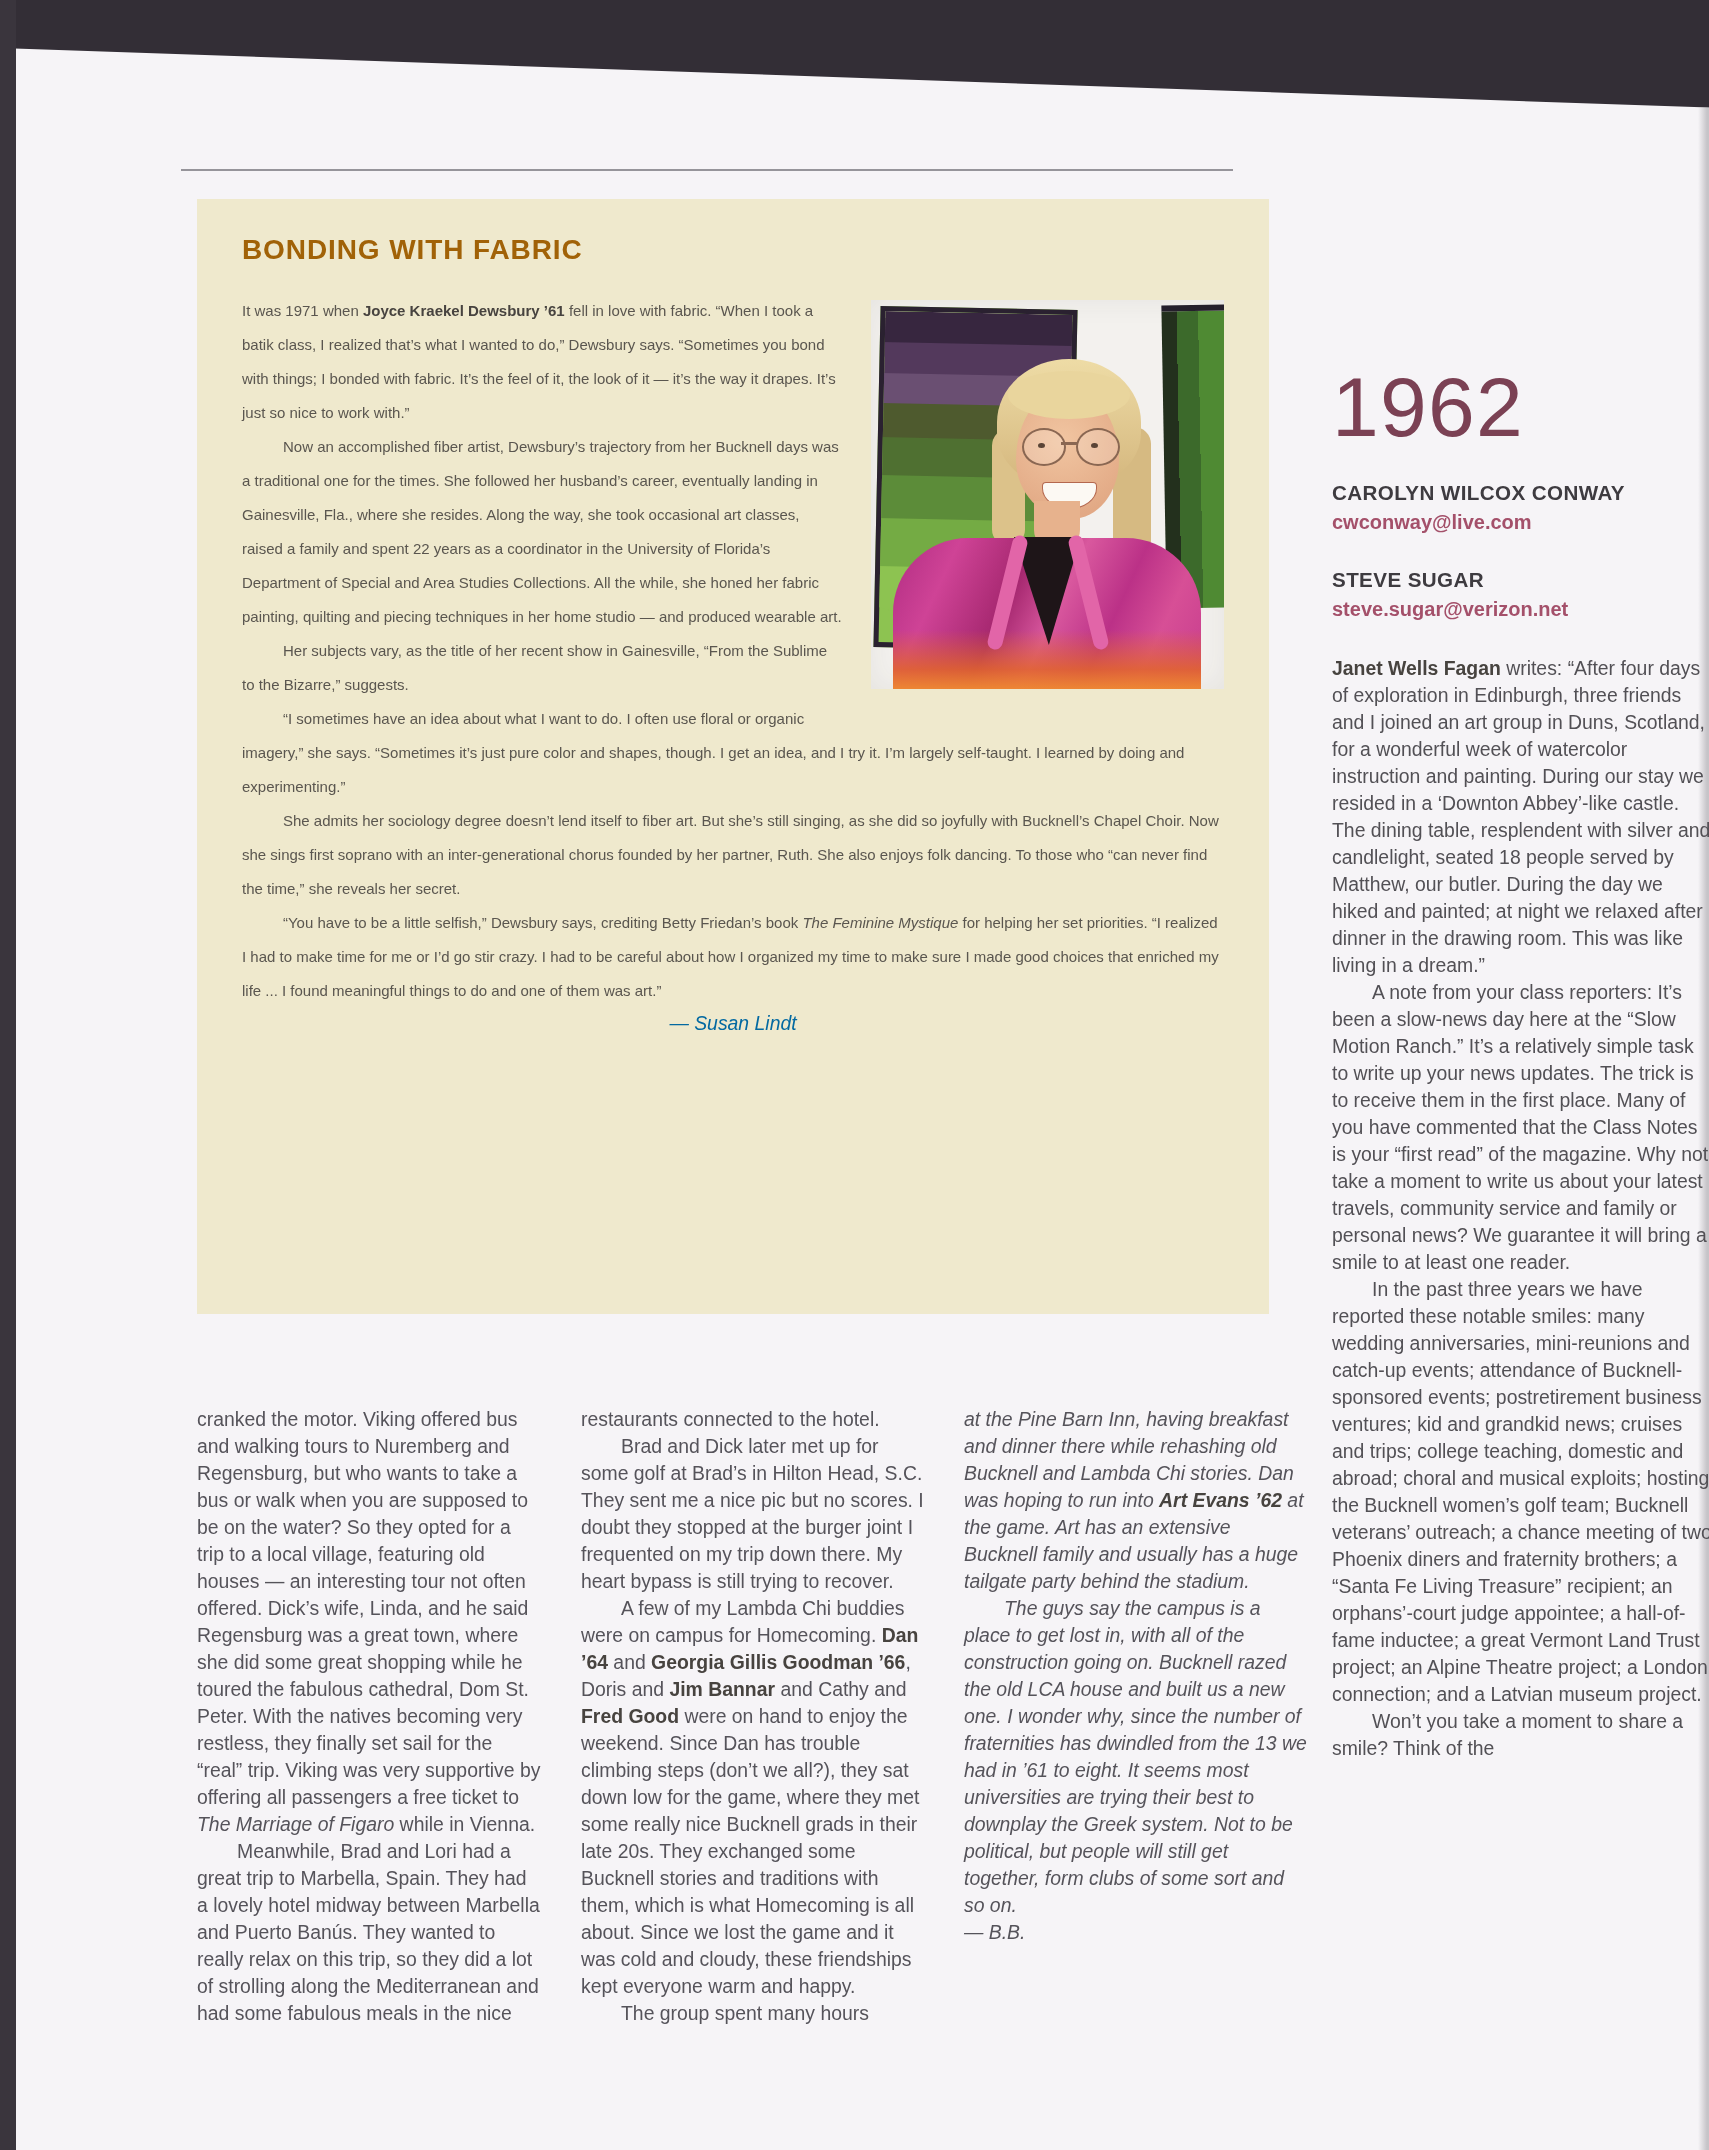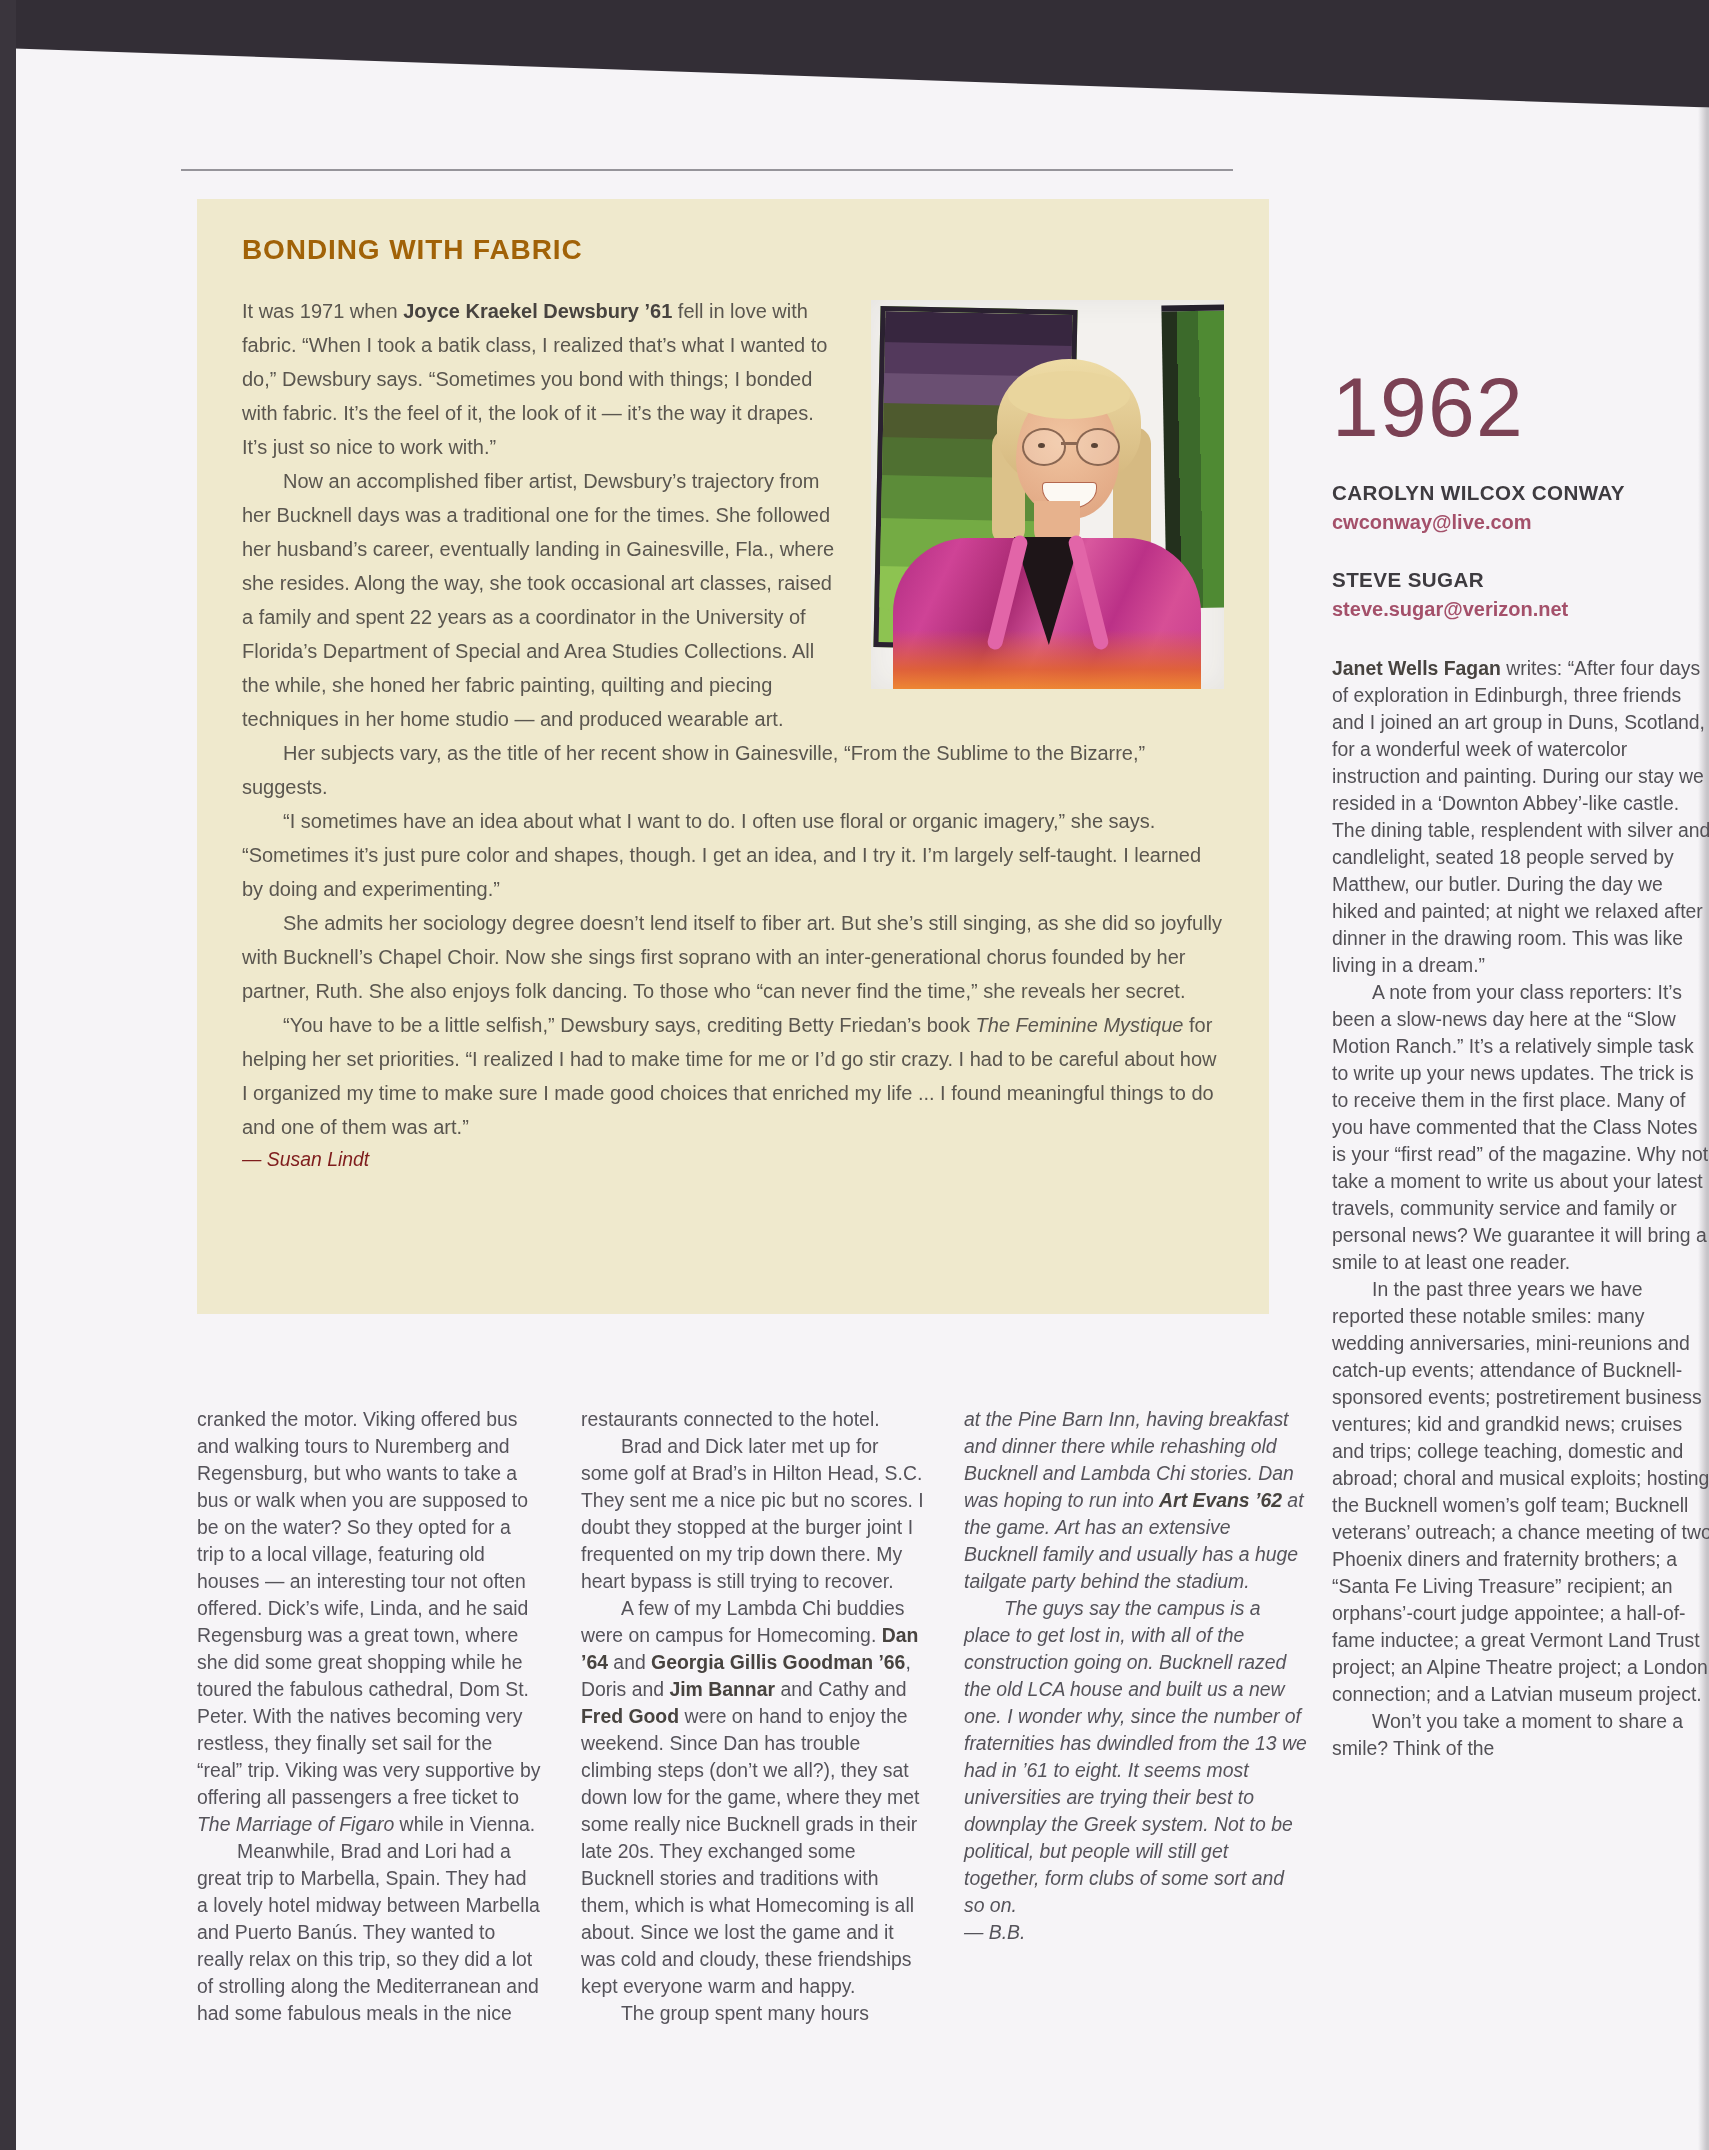--- a/index.html
+++ b/index.html
@@ -10,26 +10,26 @@
             transform:rotate(2.0deg);transform-origin:0 100%;}
   .edge-left{position:absolute;left:0;top:0;width:16.3px;height:2398px;background:#3a353d;}
   .edge-right{position:absolute;right:0;top:108px;bottom:36px;width:12px;
               background:linear-gradient(90deg,rgba(190,188,192,0) 0,#c6c4c8 75%);}
   .top-rule{position:absolute;left:181px;top:169px;width:1052px;height:1.7px;background:#96949a;}
 
   
   .feature-box{position:absolute;left:197px;top:199px;width:1072px;height:1115px;
                background:#efe9cd;box-sizing:border-box;padding:35px 45px 26px 45px;}
   .feature-box h1{margin:0 0 28px 0;font-size:28px;font-weight:700;letter-spacing:0.9px;color:#a16207;}
-  .box-text{font-size:20px;line-height:34px;color:#5a564f;}
+  .box-text{font-size:15px;line-height:34px;color:#5a564f;}
   .box-text p{margin:0;}
   .box-text p.ind{text-indent:41px;}
   .b{font-weight:700;color:#47433f;}
   .i{font-style:italic;}
-  .byline{margin:4.3px 0 0 0;text-align:left;font-style:italic;font-size:19.4px;color:#7f1d1d;}
+  .byline{margin:4.3px 0 0 0;text-align:center;font-style:italic;font-size:19.4px;color:#0369a1;}
 
   
   .photo{float:right;width:353px;height:389px;margin:6px 0 17px 28px;position:relative;
          background:#f3f1ee;overflow:hidden;box-shadow:inset 0 0 30px rgba(60,50,40,.07);}
   .quiltL{position:absolute;left:6px;top:7.7px;width:197px;height:341px;transform:rotate(1.2deg);
           border:5.6px solid #2a2130;box-sizing:border-box;background:#8dc351;overflow:hidden;}
   .band{position:absolute;left:-10%;width:120%;border-radius:0 0 50% 50%/0 0 34px 24px;}
   .quiltL .m1{top:299px;left:0;width:100%;height:6.9px;background:#d9d3c0;border-radius:0;}
   .quiltL .m2{top:306px;left:0;width:100%;height:30px;background:#5c4163;border-radius:0;}
   .quiltR{position:absolute;right:-3.4px;top:5.2px;width:63px;height:297px;transform:rotate(-1deg);

